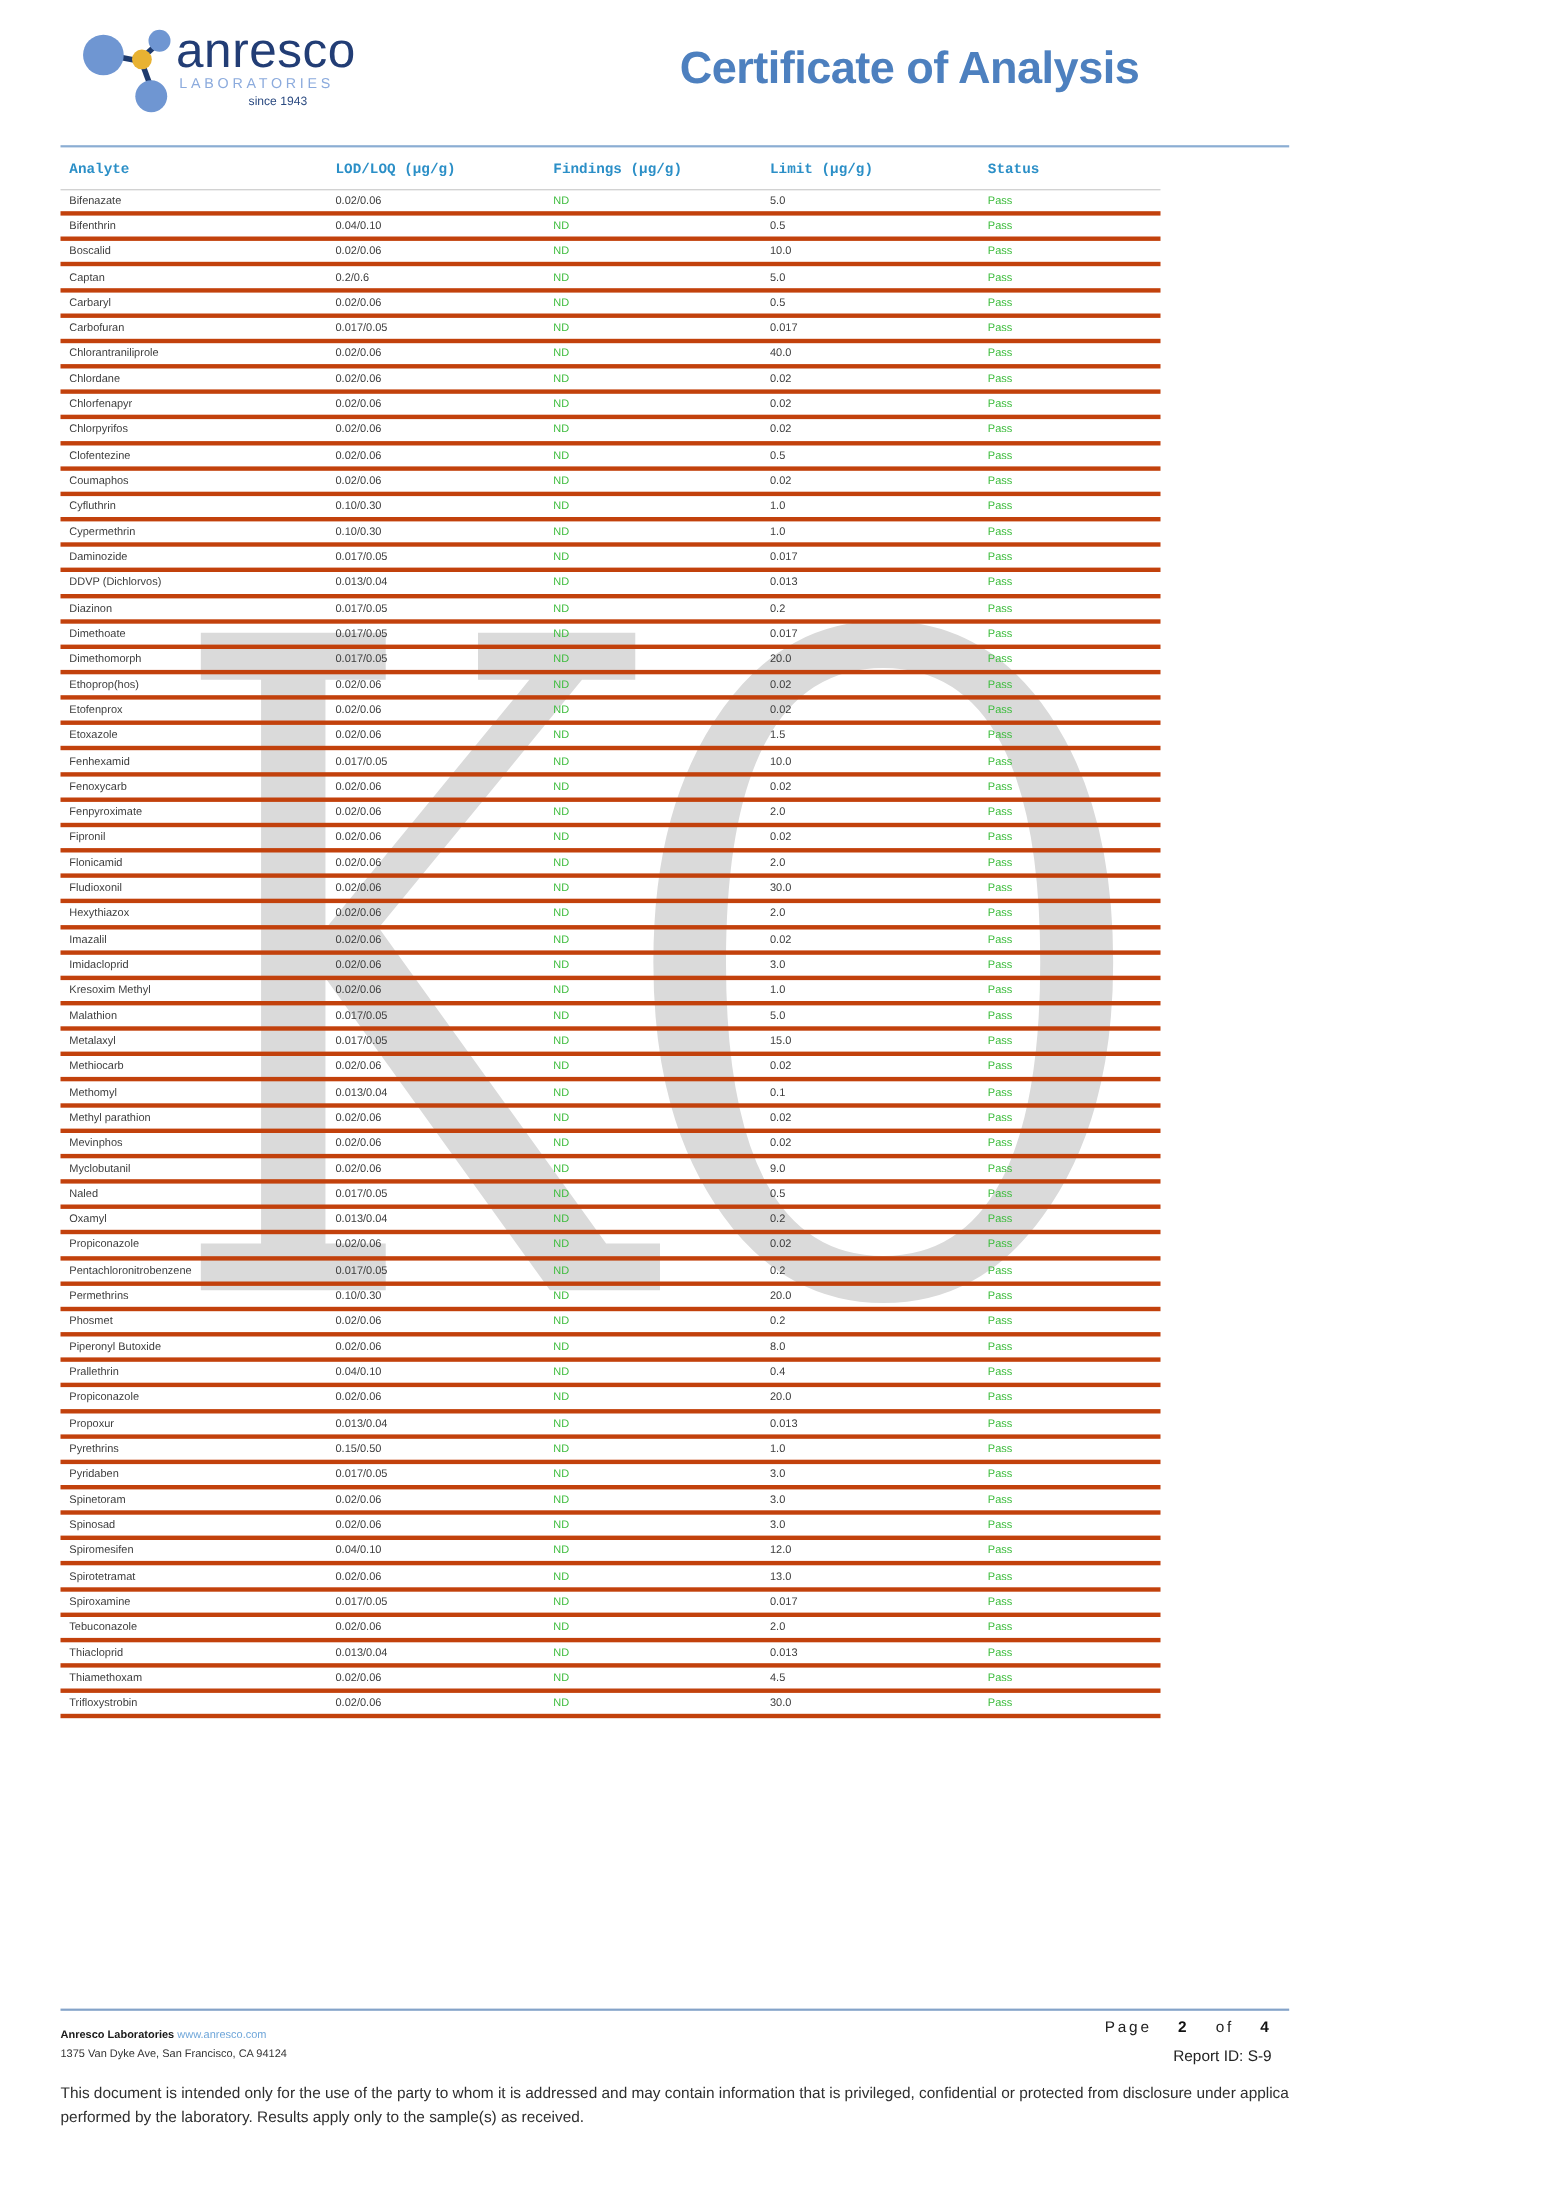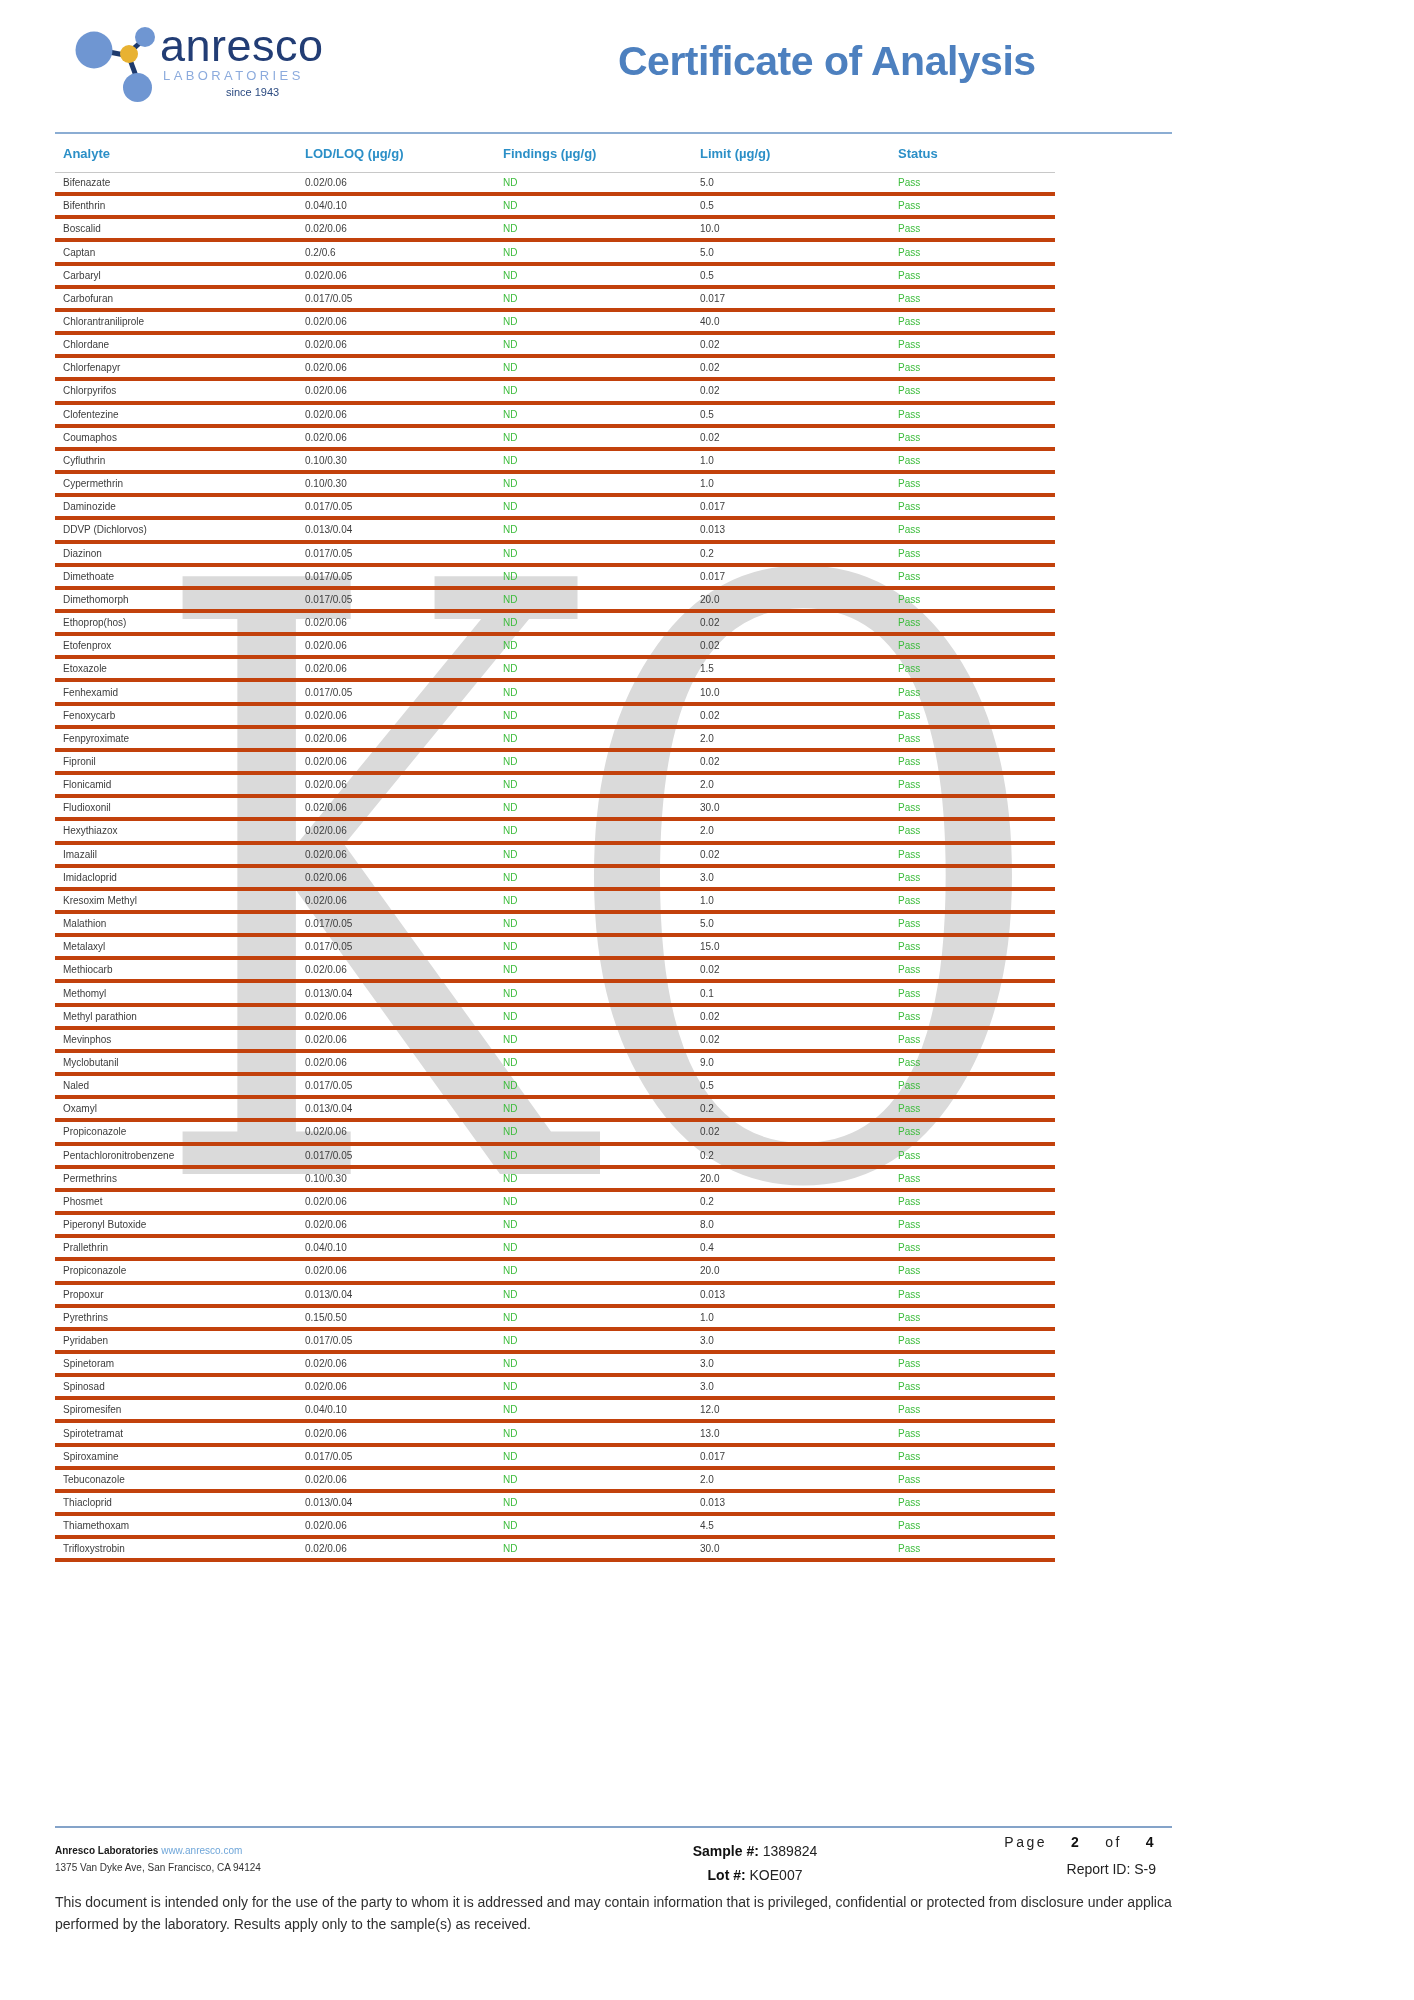--- a/index.html
+++ b/index.html
@@ -17,21 +17,21 @@
   
   .watermark{position:absolute;left:150px;top:480px;z-index:1;
              font:820px/1 "DejaVu Serif",serif;color:#dadada;
              letter-spacing:-20px;transform:scaleX(.72);transform-origin:0 0;
              user-select:none;}
 
   
   .top-rule{position:absolute;left:55px;top:132px;width:1305px;height:2px;background:#8badd3;z-index:2;}
   .coa-table{position:absolute;left:55px;top:134px;width:1000px;z-index:2;}
   .thead,.row{display:grid;grid-template-columns:250px 198px 197px 198px 157px;align-items:center;}
-  .thead{height:38px;border-bottom:1px solid #c8c8c8;color:#2b8fc7;font-weight:bold;font-size:13px;}
+  .thead{height:38px;border-bottom:1px solid #c8c8c8;color:#2b8fc7;font-weight:bold;font-size:13px;font-family:Liberation Mono, monospace;}
   .thead span:first-child,.row span:first-child{padding-left:8px;}
   .row{height:23.17px;box-sizing:border-box;border-bottom:4px solid #c2410c;font-size:10px;color:#3d3d3d;}
   .green{color:#3cbc3c;}
 
   
   .footer-rule{position:absolute;left:55px;top:1826px;width:1305px;height:2px;background:#84a3c9;z-index:2;}
   .f-left{position:absolute;left:55px;top:1842px;font-size:10px;color:#333;line-height:1.7;z-index:2;}
   .f-company{font-weight:bold;color:#1a1a1a;}
   .f-link{color:#6fa6d9;text-decoration:none;}
   .f-center{position:absolute;left:610px;top:1840px;width:290px;text-align:center;
@@ -559,30 +559,20 @@
   <div class="footer-rule"></div>
 
   <div class="f-left">
     <div>
       <span class="f-company">Anresco Laboratories</span>
       <a class="f-link" href="#">www.anresco.com</a>
     </div>
     <div>1375 Van Dyke Ave, San Francisco, CA 94124</div>
   </div>
 
-  <div class="f-center">
-    <div>
-      <span class="b">Sample #:</span>
-      <span>1389824</span>
-    </div>
-    <div>
-      <span class="b">Lot #:</span>
-      <span>KOE007</span>
-    </div>
-  </div>
 
   <div class="f-right">
     <div class="f-page">
       <span>Page</span>
       <span class="b">2</span>
       <span>of</span>
       <span class="b">4</span>
     </div>
     <div class="f-report">Report ID: S-9</div>
   </div>

